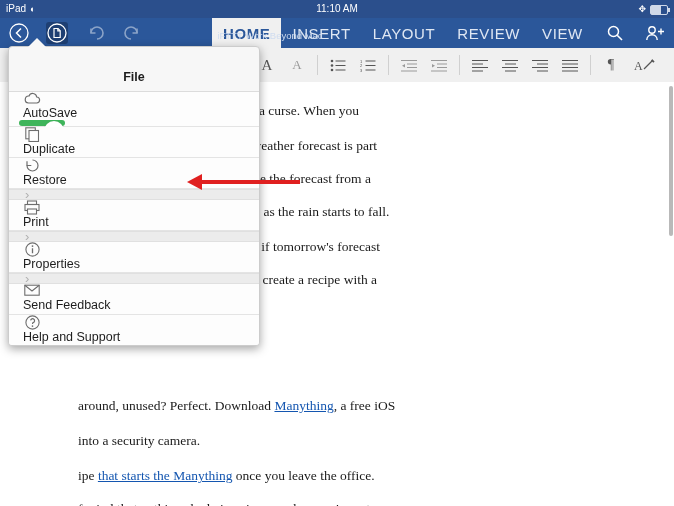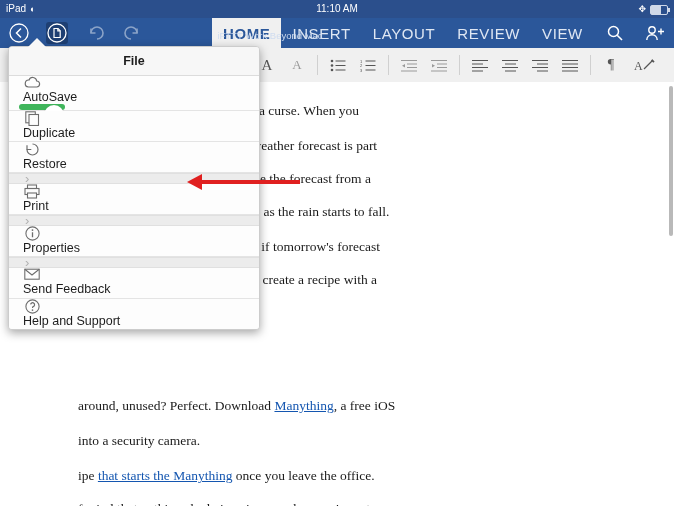--- a/index.html
+++ b/index.html
@@ -216,20 +216,21 @@
     z-index: 5;
   }
   .pop-title {
     height: 28px;
     line-height: 28px;
     text-align: center;
     font-weight: bold;
     font-size: 12.5px;
     background: #f7f7f7;
     border-bottom: 1px solid #dcdcdc;
+    margin-top: 16px;
   }
   .pop-row {
     display: flex;
     height: 30px;
     padding: 0 10px;
     background: #fdfdfd;
     border-bottom: 1px solid #e4e4e4;
     position: relative;
     flex-direction: column;
   }

